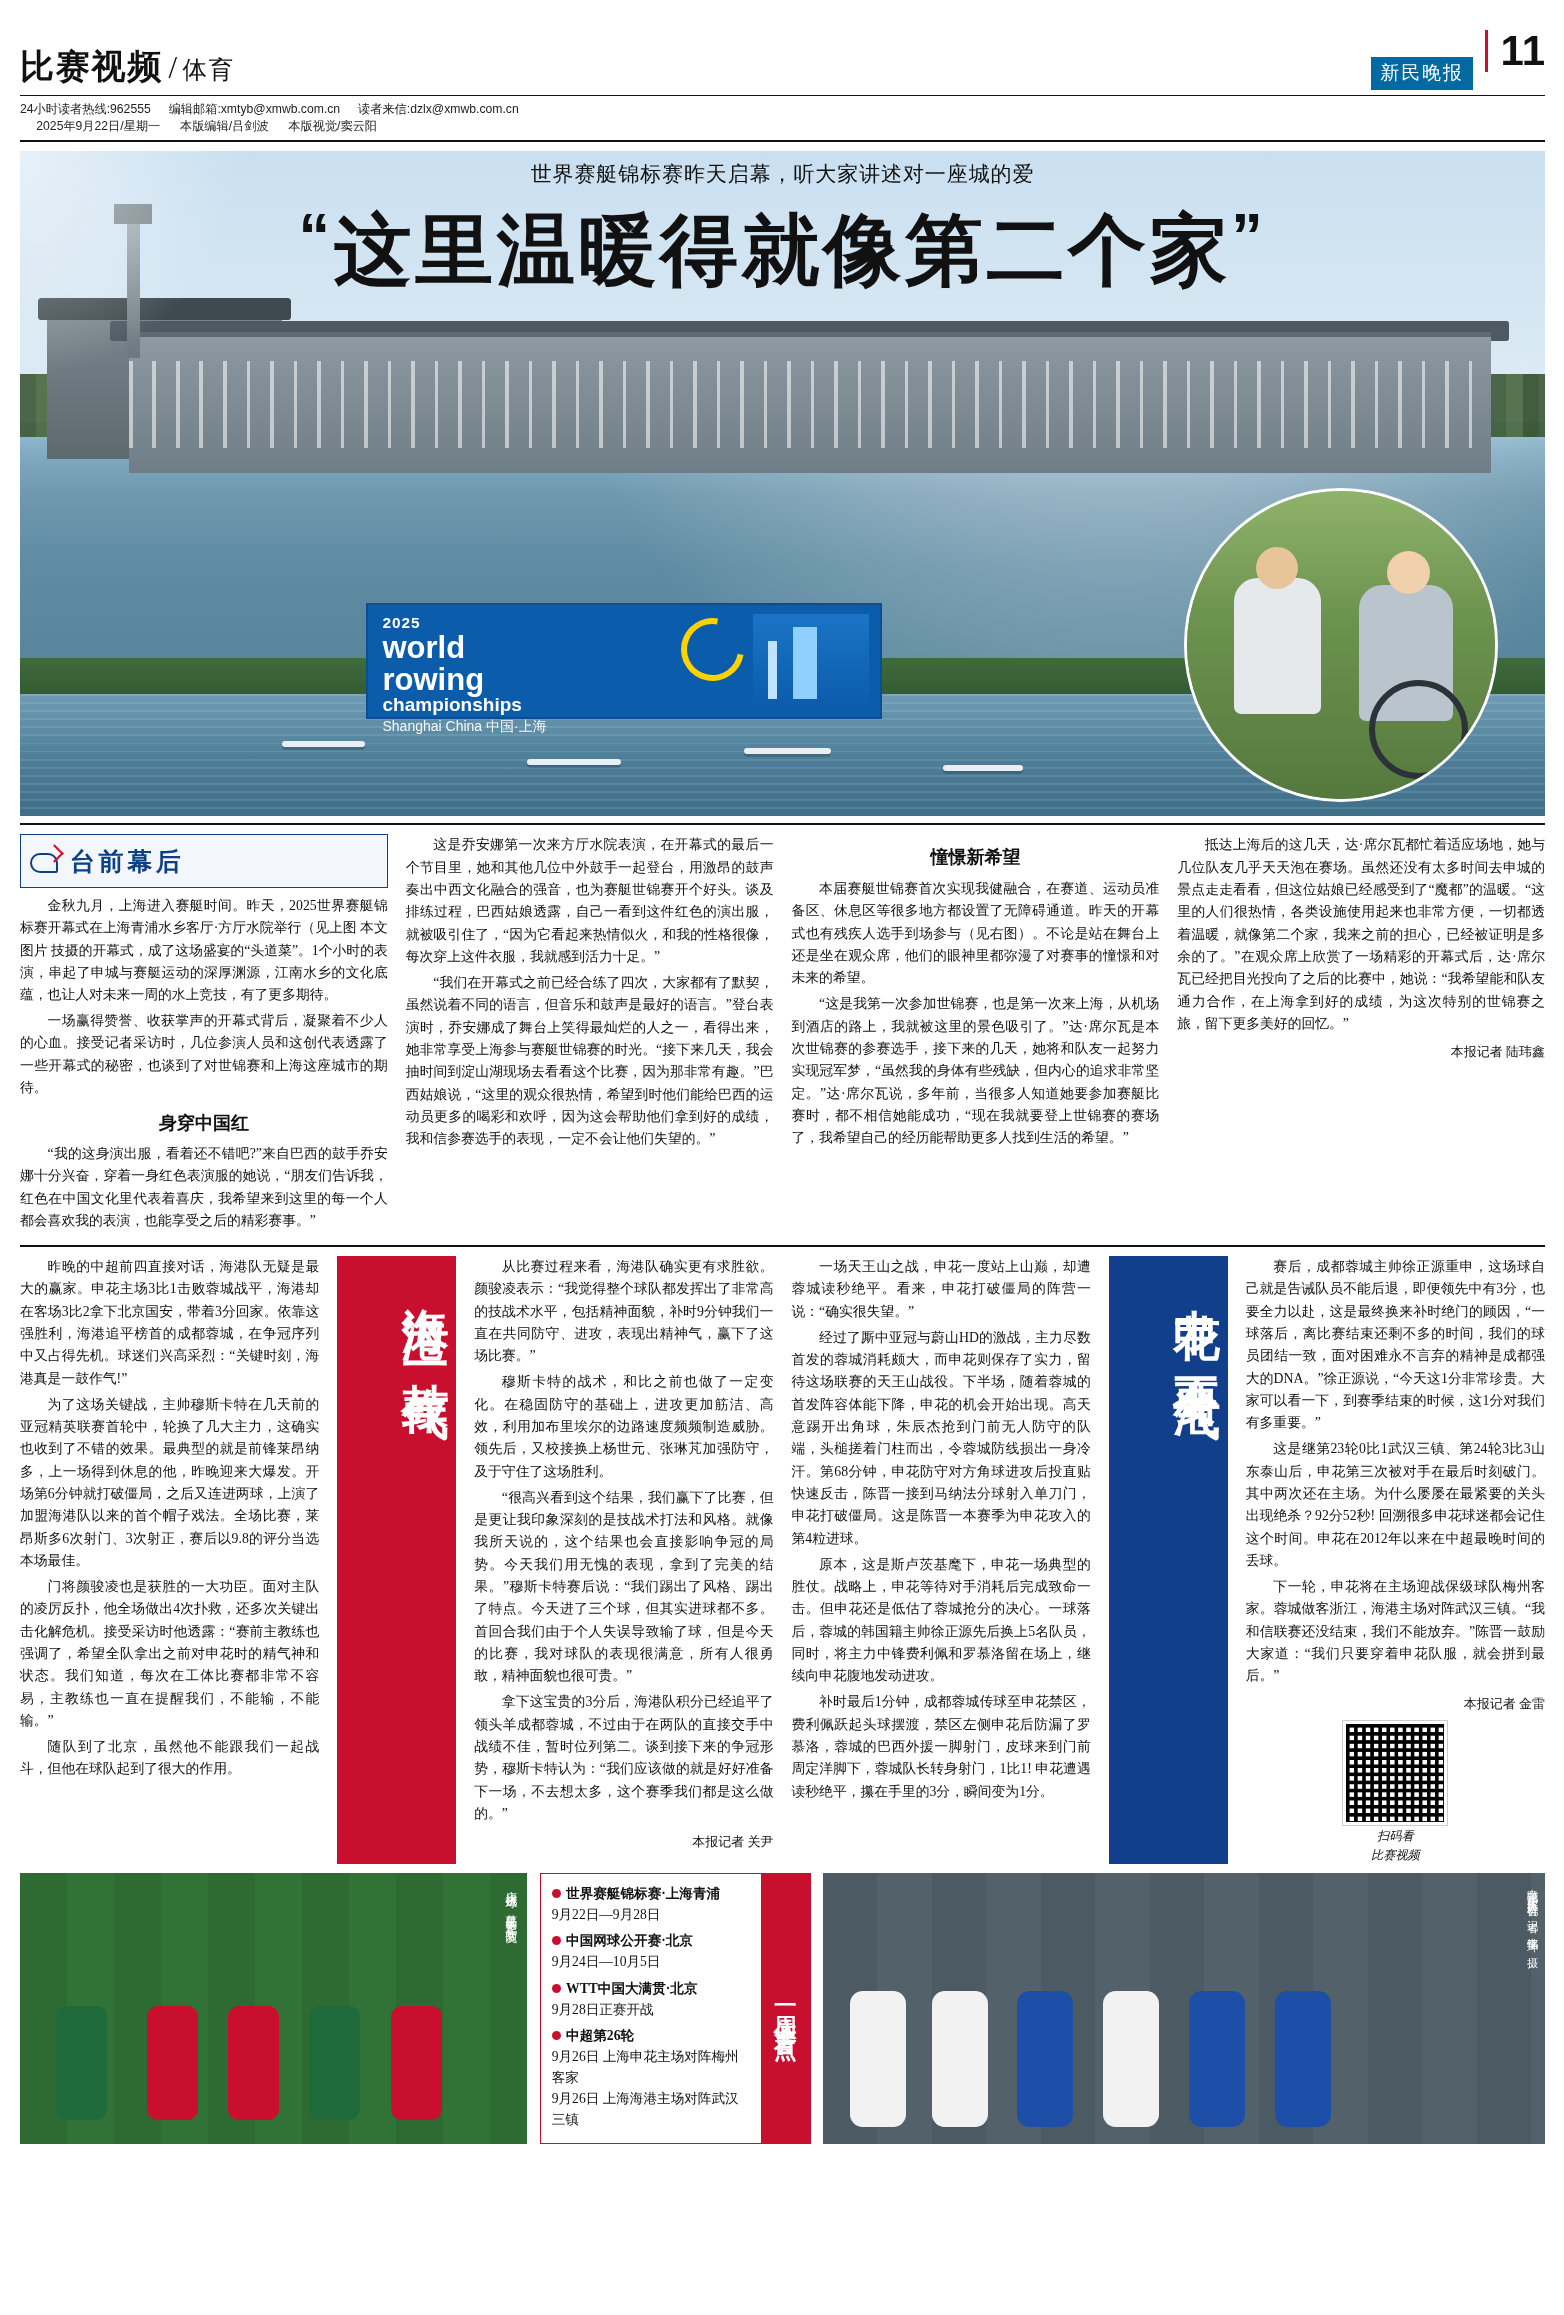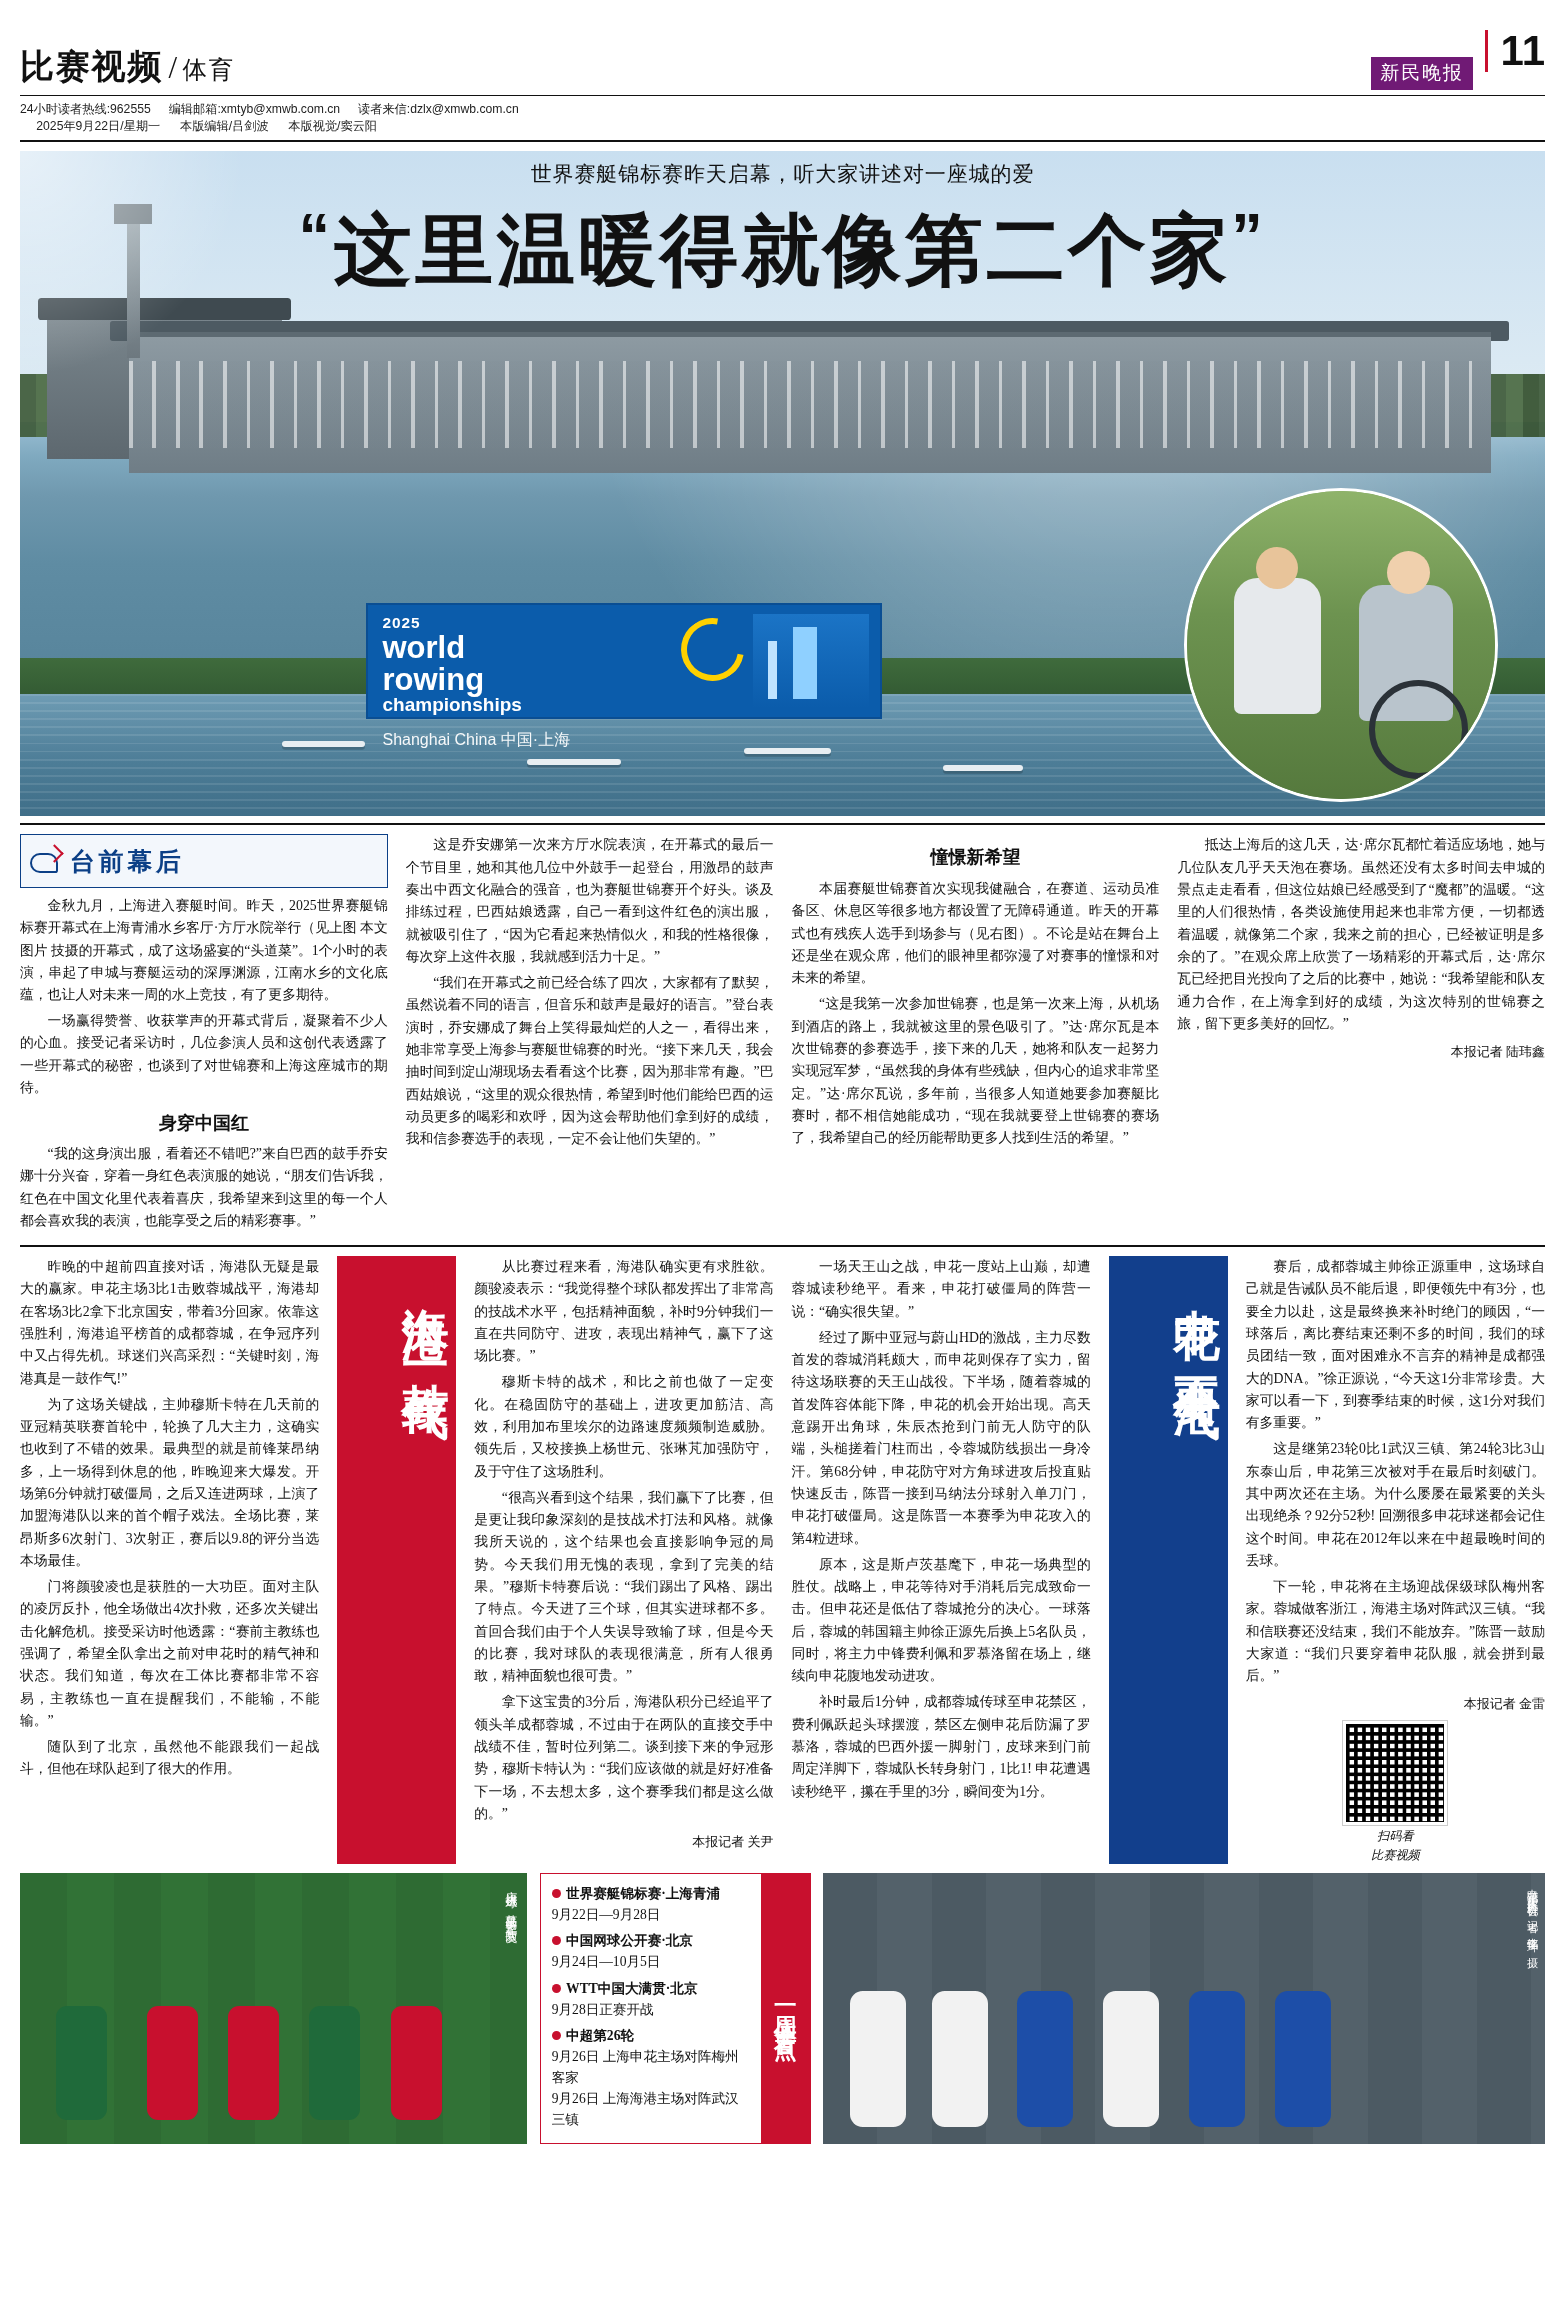--- a/index.html
+++ b/index.html
@@ -13,21 +13,21 @@
   }
   .page{width:1565px;height:2316px;position:relative;box-sizing:border-box;padding:0 20px;}
 
   
   .masthead{display:flex;align-items:flex-end;justify-content:space-between;padding-top:12.7px;}
   .mh-left{display:flex;align-items:baseline;}
   .mh-title{font-family:"Liberation Sans","DejaVu Sans",sans-serif;font-weight:bold;font-size:34px;letter-spacing:1.8px;}
   .mh-slash{font-size:31px;margin:0 5.4px;color:#111;font-weight:normal;}
   .mh-sub{font-family:"Liberation Sans","DejaVu Sans",sans-serif;font-size:24.4px;letter-spacing:1.8px;}
   .mh-right{display:flex;align-items:center;gap:12.7px;}
-  .mh-paper{background:#701a75;color:#fff;font-family:"Liberation Sans","DejaVu Sans",sans-serif;font-size:19px;padding:3.6px 9px;letter-spacing:1.8px;margin-top:44px;}
+  .mh-paper{background:#0369a1;color:#fff;font-family:"Liberation Sans","DejaVu Sans",sans-serif;font-size:19px;padding:3.6px 9px;letter-spacing:1.8px;margin-top:44px;}
   .mh-bar{width:2.7px;height:42px;background:#c8102e;}
   .mh-pageno{font-family:"Liberation Sans","DejaVu Sans",sans-serif;font-size:42px;font-weight:bold;line-height:1;}
 
   .mh-rule{border-top:1.8px solid #111;margin-top:5.4px;}
   .infoline{display:flex;justify-content:space-between;font-size:12.2px;color:#222;padding:4.5px 0 5.4px;font-family:"Liberation Sans","DejaVu Sans",sans-serif;flex-direction:column;}
   .infoline .left span{margin-right:14.5px;}
   .infoline .right span{margin-left:16.3px;}
   .mh-rule2{border-top:2.3px solid #111;}
 
   
@@ -56,21 +56,21 @@
   
   .tower{position:absolute;left:107px;top:71px;width:12.7px;height:136px;background:linear-gradient(#9aa7ae,#6d787f);}
   .tower:before{content:"";position:absolute;left:-12.7px;top:-18px;width:38px;height:20px;background:#77838a;}
   
   .banner{position:absolute;left:346px;top:452px;width:516px;height:116px;background:#0b5cab;
     border:2.7px solid #0a4e93;color:#fff;padding:9px 14.5px;box-sizing:border-box;
     font-family:"Liberation Sans","DejaVu Sans",sans-serif;}
   .banner .yr{font-size:15.4px;font-weight:bold;letter-spacing:0.9px;}
   .banner .wr{font-size:31px;font-weight:bold;line-height:1.02;}
   .banner .ch{font-size:19px;font-weight:bold;color:#ffffff;line-height:1.1;}
-  .banner .loc{font-size:16px;margin-top:14px;opacity:.95;}
+  .banner .loc{font-size:14px;margin-top:2px;opacity:.95;}
   .banner .logo{position:absolute;right:136px;top:12.7px;width:51px;height:51px;border:6.3px solid #ffd100;border-radius:50%;border-right-color:transparent;transform:rotate(-35deg);}
   .banner .cityart{position:absolute;right:11px;top:9px;width:116px;height:94px;background:linear-gradient(#1b74c6,#0b5cab);}
   .banner .cityart:before{content:"";position:absolute;left:14.5px;bottom:9px;width:9px;height:58px;background:#bfe3ff;}
   .banner .cityart:after{content:"";position:absolute;left:40px;bottom:9px;width:23.5px;height:72px;background:#8fd0ff;}
   
   .water{position:absolute;left:0;right:0;top:543px;bottom:0;background:linear-gradient(#6f9cb4,#4d7d97 55%,#3f6e88);}
   .water:before{content:"";position:absolute;inset:0;background:repeating-linear-gradient(180deg, rgba(255,255,255,.10) 0 1.8px, transparent 1.8px 8.1px);}
   .boat{position:absolute;height:6.3px;background:#e8eef2;border-radius:3.6px;box-shadow:0 2.7px 0 rgba(0,0,0,.18);}
   .bank{position:absolute;left:0;right:0;top:507px;height:51px;background:linear-gradient(#3f6b3c,#2f5530);}
   .hero-overlay-tl{position:absolute;left:0;top:0;width:226px;height:226px;background:radial-gradient(circle at 0 0, rgba(255,255,255,.55), transparent 70%);}

